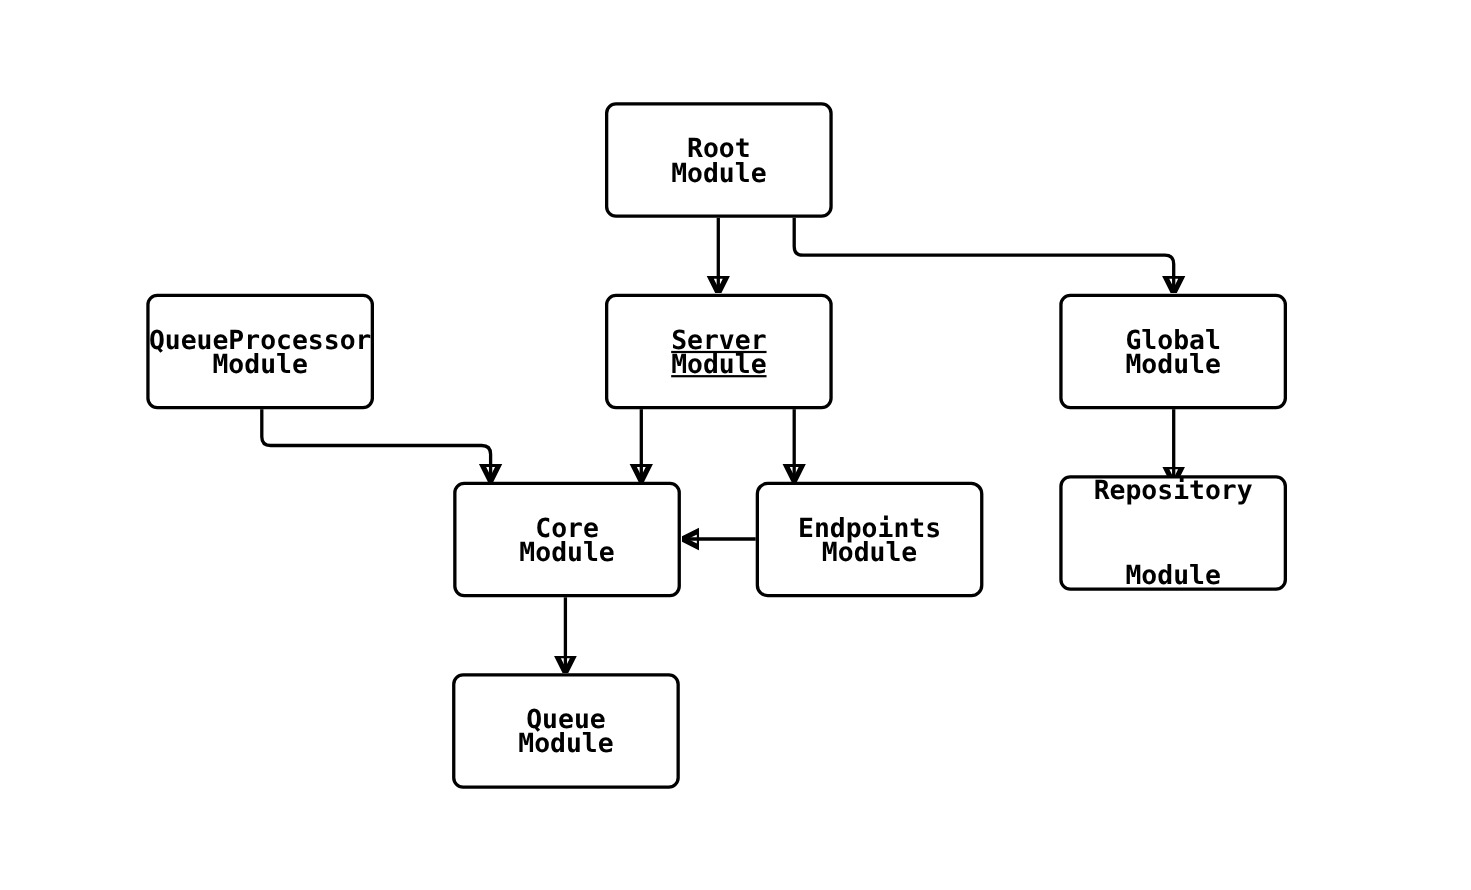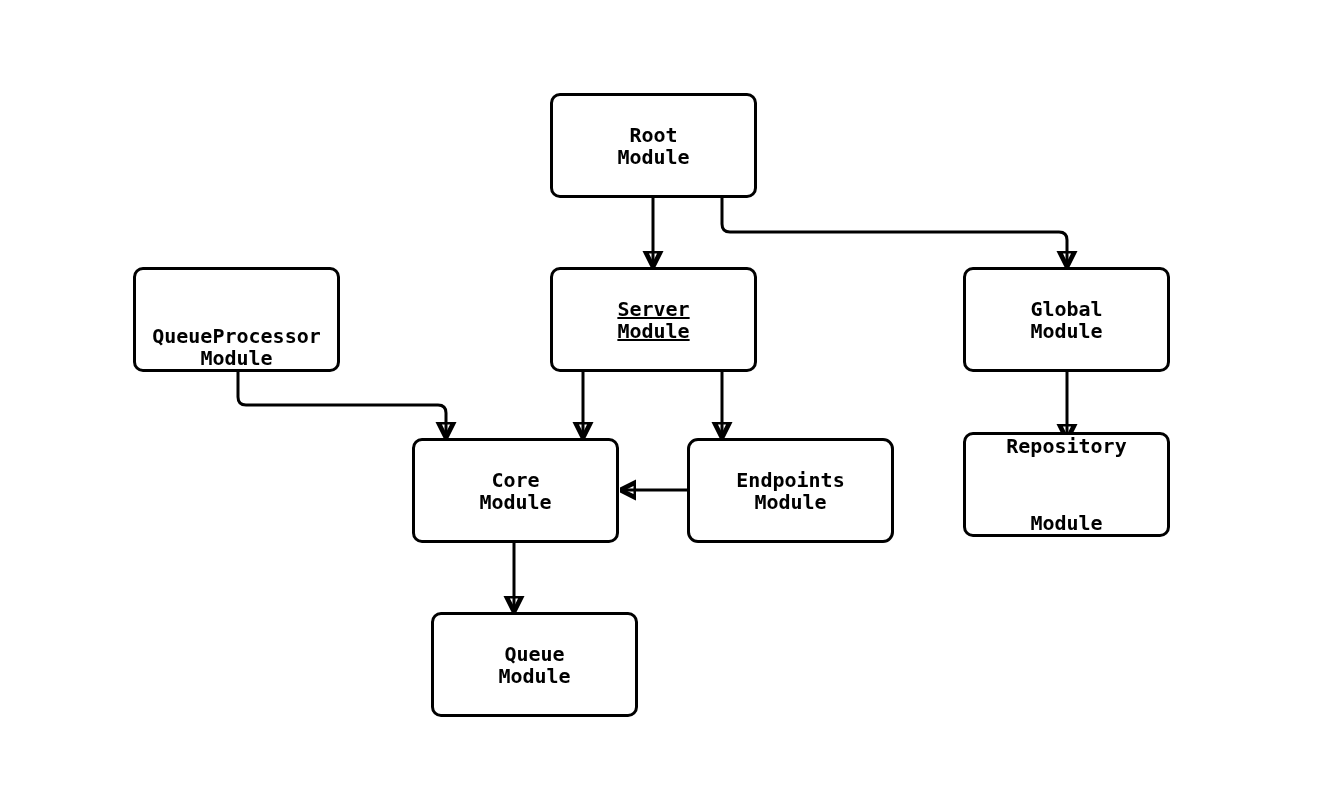--- a/index.html
+++ b/index.html
@@ -32,34 +32,34 @@
     width: 207px;
     height: 105px;
     box-sizing: border-box;
     border: 3px solid #000000;
     border-radius: 10px;
     background: #ffffff;
     display: flex;
     flex-direction: column;
     align-items: center;
     justify-content: center;
-    font-size: 20px;
+    font-size: 24px;
     font-weight: bold;
     line-height: 22px;
     color: #000000;
     text-align: center;
   }
   .node-root          { left: 550px; top: 93px;  }
-  .node-queueprocessor{ left: 133px; top: 267px; justify-content: flex-end; }
+  .node-queueprocessor{ left: 133px; top: 267px; }
   .node-server        { left: 550px; top: 267px; text-decoration: underline; }
   .node-global        { left: 963px; top: 267px; }
   .node-core          { left: 412px; top: 438px; text-align: center; }
   .node-endpoints     { left: 687px; top: 438px; border-radius: 11px; }
   .node-repository    { left: 963px; top: 432px; justify-content: space-between; }
-  .node-queue         { left: 411px; top: 612px; margin-left: 20px; }
+  .node-queue         { left: 411px; top: 612px; }
 </style>
 </head>
 <body>
 
 <div class="canvas">
 
   <svg class="edges-layer" viewBox="0 0 1337 809" xmlns="http://www.w3.org/2000/svg">
     <defs>
       <marker id="arrow" viewBox="0 0 10 10" refX="9.5" refY="5" markerWidth="5.2" markerHeight="8" orient="auto">
         <path d="M 0 0 L 10 5 L 0 10 Z" fill="#000000" stroke="none"></path>

